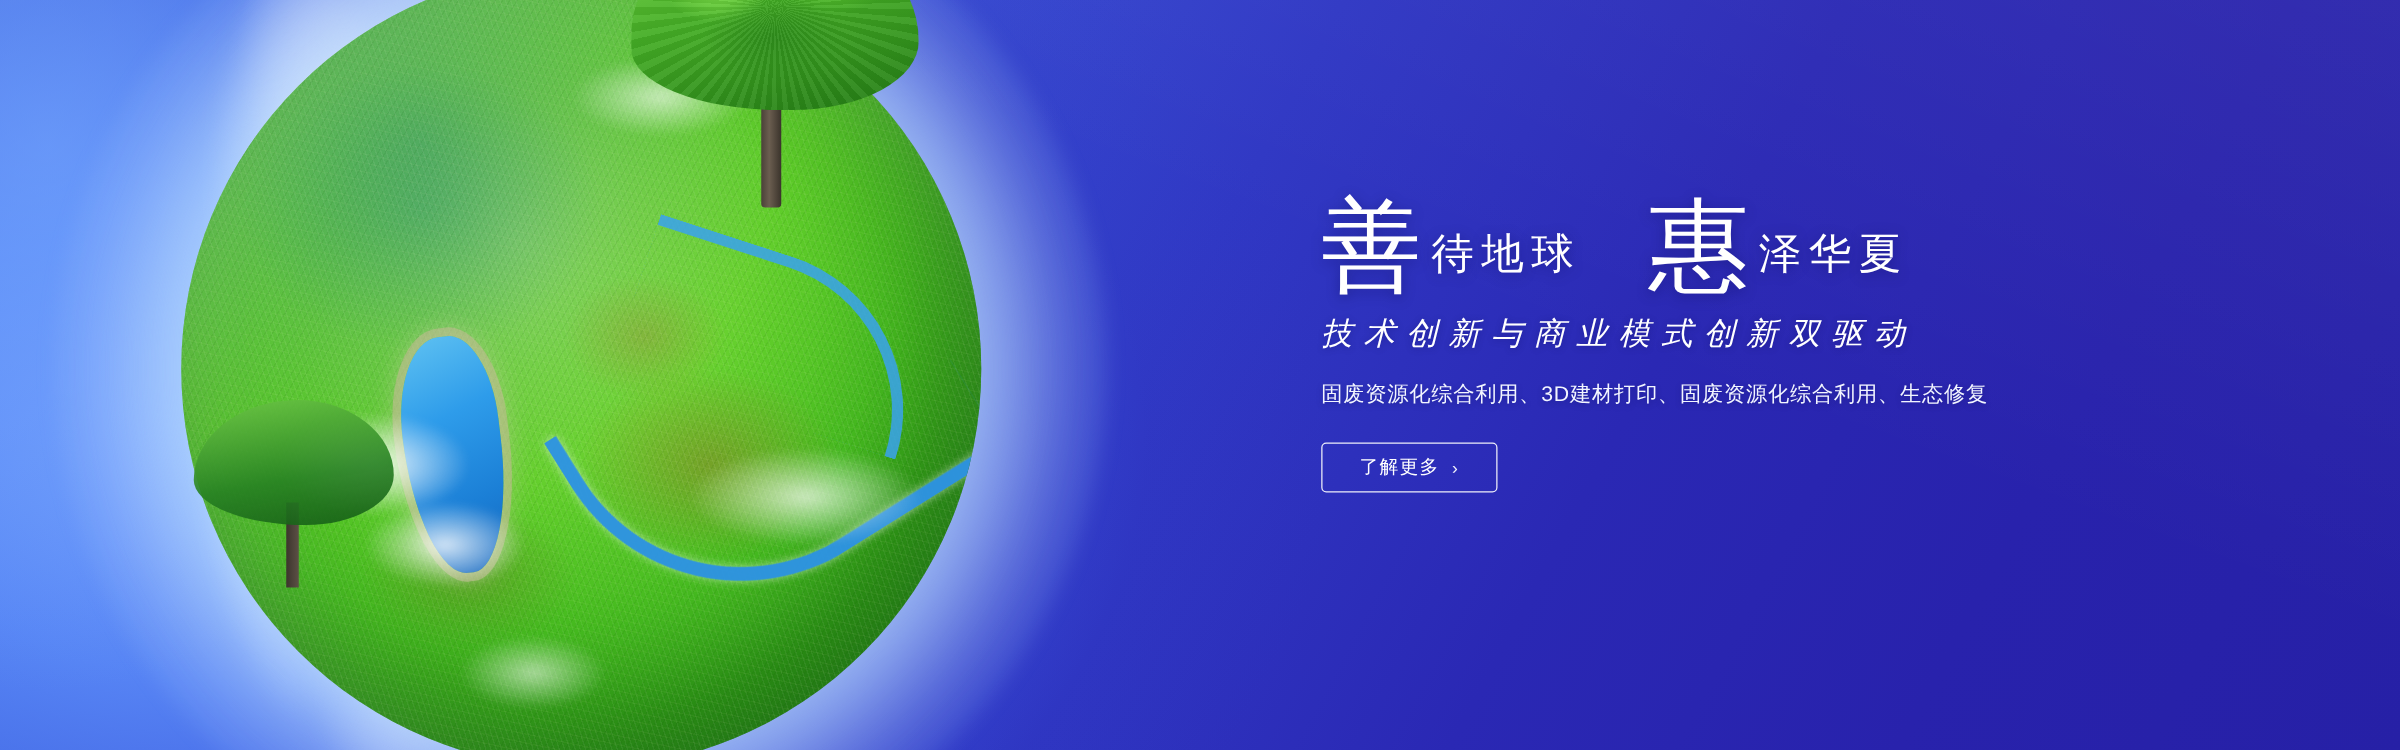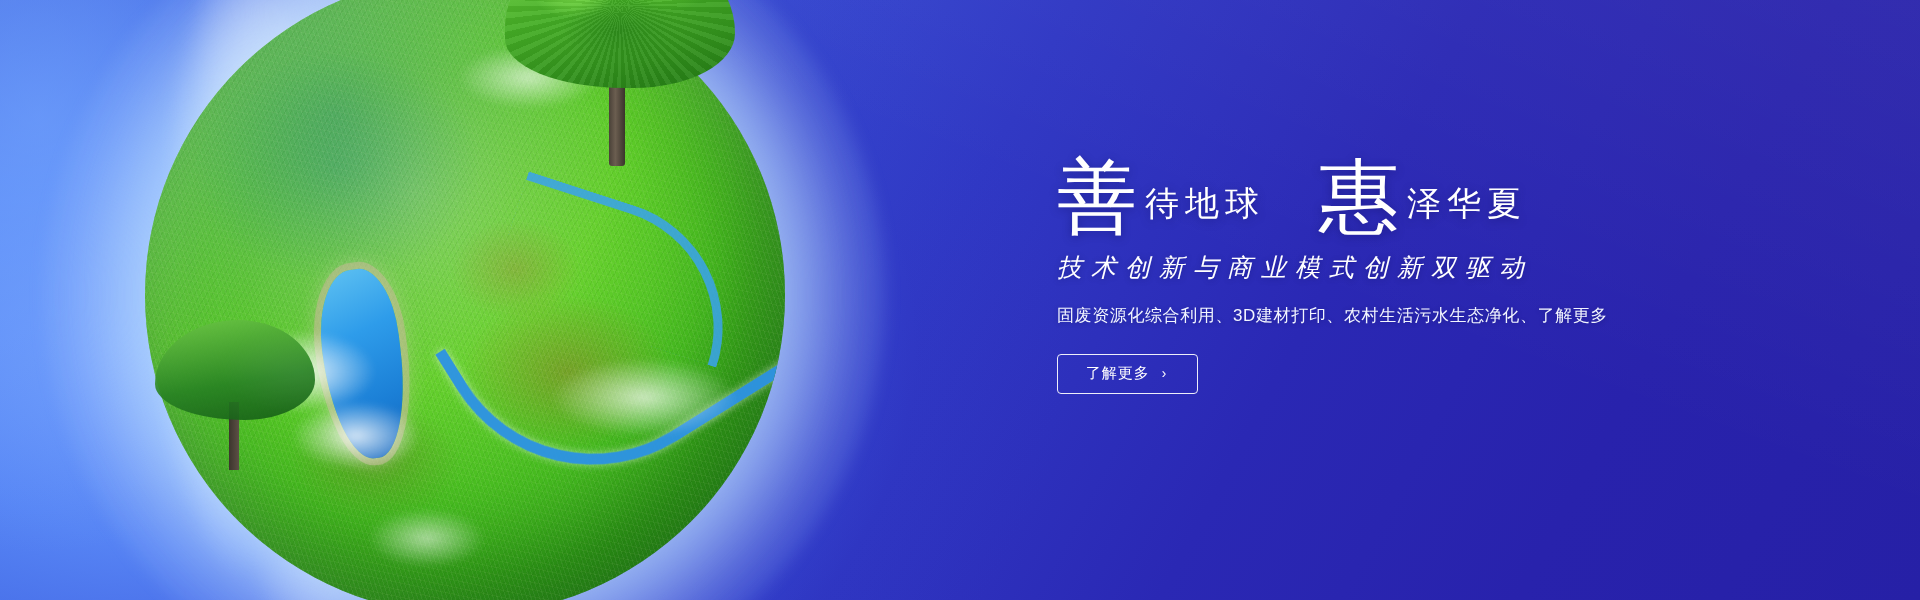--- a/index.html
+++ b/index.html
@@ -312,21 +312,21 @@
     width: 141px;
     height: 40px;
     box-sizing: border-box;
     border: 1px solid rgba(255,255,255,0.92);
     border-radius: 4px;
     background: transparent;
     color: #FFFFFF;
     font-size: 15px;
     letter-spacing: 1px;
     cursor: pointer;
-    font-family: Liberation Mono, monospace;
+    font-family: Liberation Sans, sans-serif;
   }
   .cta .chev { font-size: 14px; opacity: .95; }
 </style>
 </head>
 <body>
 
 <div class="banner">
 
   <div class="sky"></div>
   <div class="sky-wash"></div>
@@ -362,21 +362,21 @@
     <div class="headline">
       <span class="hl-big">善</span>
       <span class="hl-small">待地球</span>
       <span class="hl-gap"></span>
       <span class="hl-big">惠</span>
       <span class="hl-small">泽华夏</span>
     </div>
 
     <div class="subtitle">技术创新与商业模式创新双驱动</div>
 
-    <div class="description">固废资源化综合利用、3D建材打印、农村生活污水生态净化、了解更多</div>
+    <div class="description">固废资源化综合利用、3D建材打印、固废资源化综合利用、生态修复</div>
 
     <button class="cta">
       <span>了解更多</span>
       <span class="chev">›</span>
     </button>
 
   </div>
 </div>
 
 </body></html>

